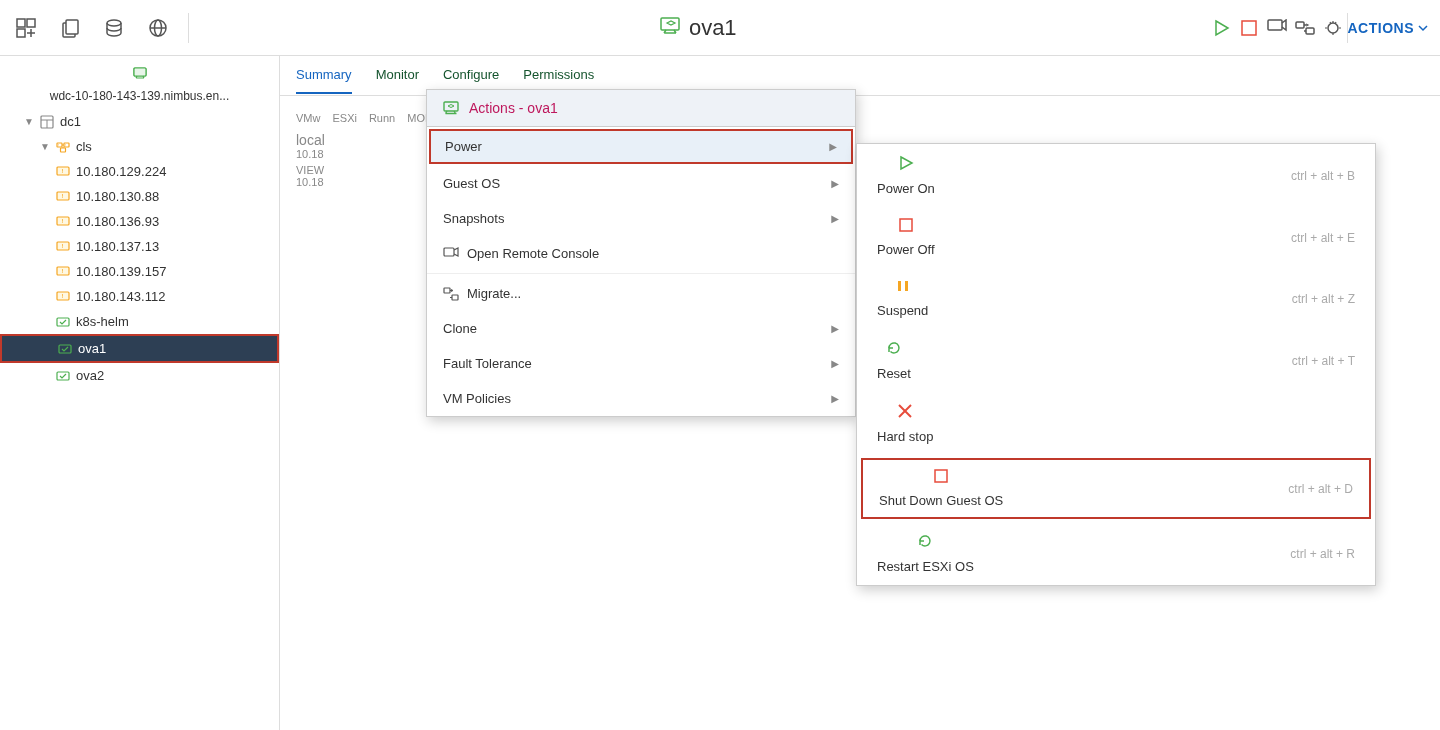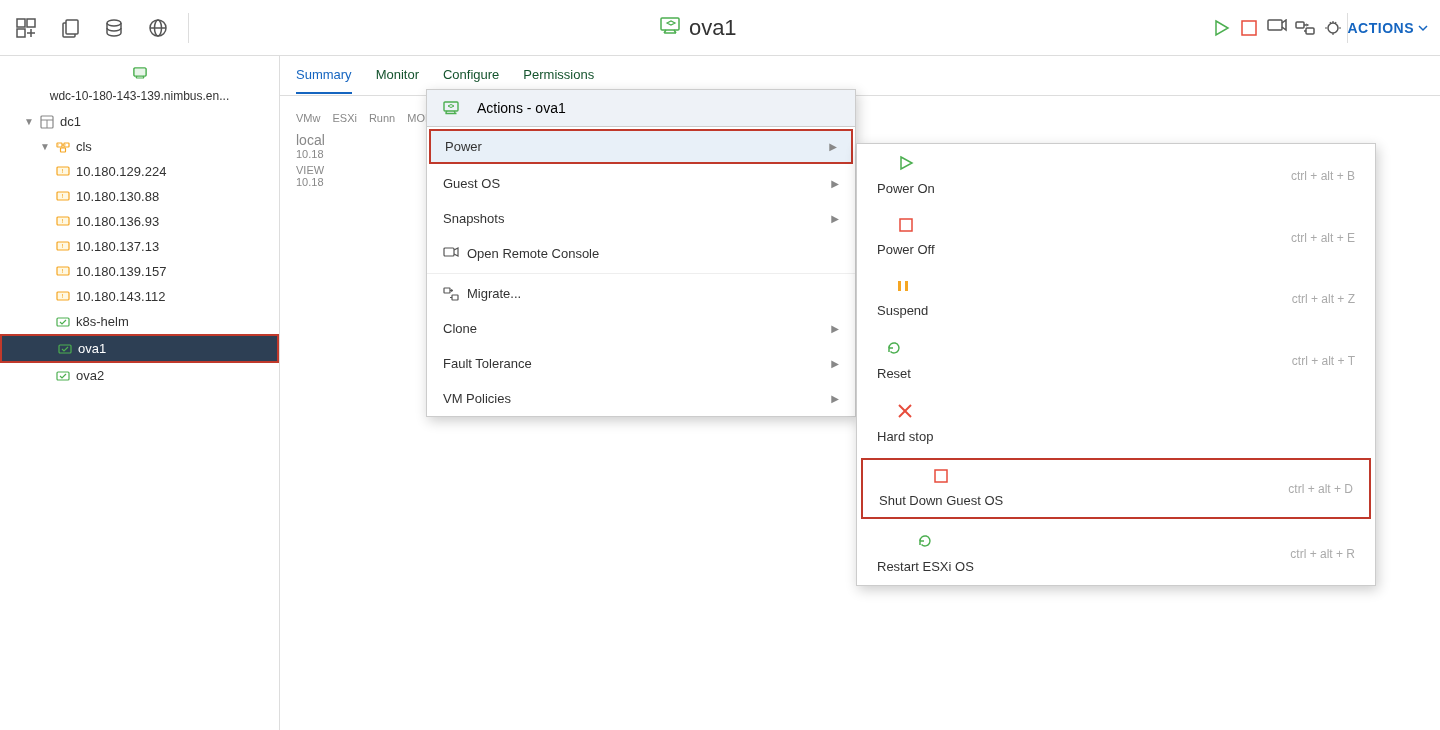--- a/index.html
+++ b/index.html
@@ -37,23 +37,23 @@
     .content-tab.active { color: #1565c0; border-bottom: 2px solid #1565c0; font-weight: 500; }
     .content-body { flex: 1; padding: 16px; overflow-y: auto; }
 
     .actions-menu {
       position: absolute; top: 89px; left: 426px;
       background: #fff; border: 1px solid #ccc;
       box-shadow: 2px 4px 12px rgba(0,0,0,0.2);
       width: 430px; z-index: 100;
     }
     .actions-menu-header {
-      display: flex; align-items: center; gap: 16px;
+      display: flex; align-items: center; gap: 8px;
       padding: 10px 16px; background: #eef2f7;
-      border-bottom: 1px solid #ccc; font-size: 14px; color: #000000; font-weight: 500;
+      border-bottom: 1px solid #ccc; font-size: 14px; color: #be185d; font-weight: 500;
     }
     .menu-item {
       display: flex; align-items: center; justify-content: space-between;
       padding: 10px 16px; cursor: pointer; font-size: 13px; color: #333; text-align: right;
     }
     .menu-item:hover, .menu-item.active { background: #e8f0f8; }
     .menu-item.has-border { border: 2px solid #c0392b; margin: 2px; padding: 8px 14px; }
     .menu-item-left { display: flex; align-items: center; gap: 8px; }
     .menu-arrow { color: #888; font-size: 10px; }
     .menu-separator { height: 1px; background: #eee; margin: 2px 0; }

